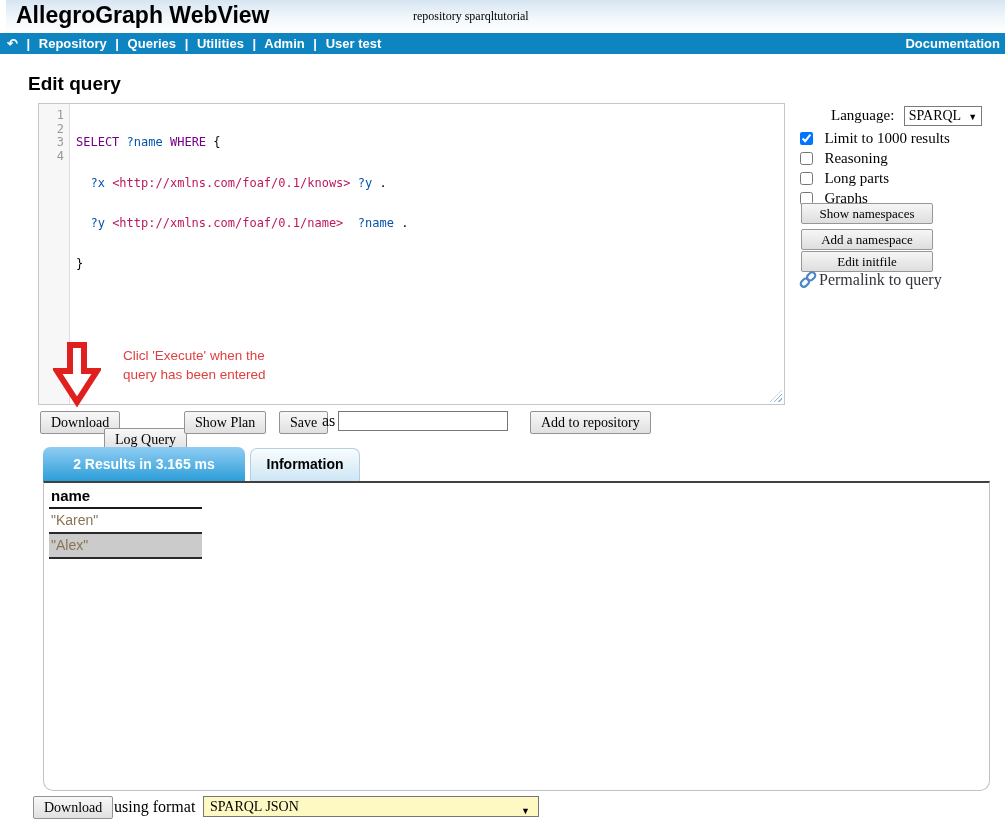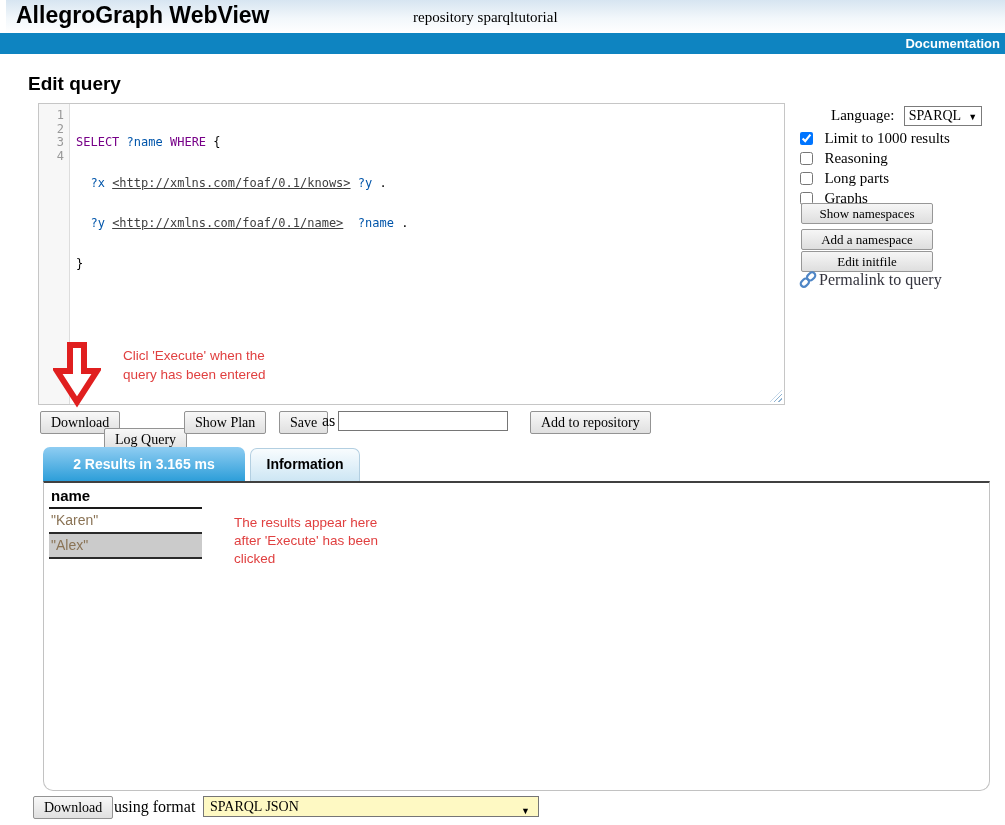--- a/index.html
+++ b/index.html
@@ -3,21 +3,21 @@
 <meta charset="utf-8">
 <style>
   html,body{margin:0;padding:0;background:#fff;}
   .screen{position:relative;width:1005px;height:825px;background:#fff;overflow:hidden;
           font-family:"Liberation Sans",sans-serif;color:#000;}
 
   
   .top-header{position:absolute;top:0;left:6px;width:100%;height:33px;
               background:linear-gradient(#d7e5f1 0%,#f2f7fb 55%,#ffffff 100%);}
   .app-title{position:absolute;left:10px;top:2px;font-size:23px;font-weight:bold;letter-spacing:0;}
-  .repo-subtitle{position:absolute;left:407px;top:9px;font-family:"Liberation Serif",serif;font-size:15px;}
+  .repo-subtitle{position:absolute;left:407px;top:9px;font-family:"Liberation Serif",serif;font-size:12px;}
 
   
   .navbar{position:absolute;top:33px;left:0;width:100%;height:21px;background:#0e84c1;
           color:#fff;font-size:13px;font-weight:bold;line-height:21px;}
   .nav-left{position:absolute;left:7px;top:0;white-space:nowrap;}
   .nav-left span{margin-right:5px;}
   .nav-sep{cursor:default;}
   .nav-item{cursor:pointer;}
   .nav-right{position:absolute;right:5px;top:0;cursor:pointer;}
 
@@ -27,21 +27,21 @@
   
   .editor{position:absolute;left:38px;top:103px;width:745px;height:300px;
           border:1px solid #c6c6c6;background:#fff;}
   .gutter{position:absolute;left:0;top:0;bottom:0;width:30px;background:#f7f7f7;border-right:1px solid #ddd;}
   .gutter .ln{box-sizing:border-box;width:30px;text-align:right;padding-right:5px;color:#999;
               font:12px/13.5px "DejaVu Sans Mono",monospace;}
   .gutter .ln-wrap{padding-top:5px;}
   .code{position:absolute;left:37px;top:5px;font:12px/13.5px "DejaVu Sans Mono",monospace;white-space:pre;}
   .tk-kw{color:#770088;}
   .tk-var{color:#0055aa;}
-  .tk-atom{color:#404040;text-decoration:underline;}
+  .tk-atom{color:#be185d;}
   .tk-pl{color:#000;}
   .editor-annotation{position:absolute;left:84px;top:242px;color:#e04040;font-size:13.5px;line-height:19px;}
   .arrow-svg{position:absolute;left:14px;top:237px;}
   .resize-handle{position:absolute;right:2px;bottom:2px;width:12px;height:12px;cursor:nwse-resize;
                  background:repeating-linear-gradient(135deg,transparent 0 2px,#8fb3d2 2px 3px);
                  clip-path:polygon(100% 0,100% 100%,0 100%);}
 
   
   .opt-row{position:absolute;left:798px;white-space:nowrap;margin-left:33px;}
   .lbl-serif{font-family:"Liberation Serif",serif;font-size:15px;}
@@ -98,20 +98,33 @@
 <body>
 
 <div class="screen">
 
   <div class="top-header">
     <div class="app-title">AllegroGraph WebView</div>
     <div class="repo-subtitle">repository sparqltutorial</div>
   </div>
 
   <div class="navbar">
+    <div class="nav-left">
+      <span class="nav-item">↶</span>
+      <span class="nav-sep">|</span>
+      <span class="nav-item">Repository</span>
+      <span class="nav-sep">|</span>
+      <span class="nav-item">Queries</span>
+      <span class="nav-sep">|</span>
+      <span class="nav-item">Utilities</span>
+      <span class="nav-sep">|</span>
+      <span class="nav-item">Admin</span>
+      <span class="nav-sep">|</span>
+      <span class="nav-item">User test</span>
+    </div>
     <div class="nav-right nav-item">Documentation</div>
   </div>
 
   <div class="page-heading">Edit query</div>
 
   <div class="editor">
     <div class="gutter">
       <div class="ln-wrap">
         <div class="ln">1</div>
         <div class="ln">2</div>
@@ -184,25 +197,20 @@
 
   <div class="tab-active">2 Results in 3.165 ms</div>
   <div class="tab-inactive">Information</div>
 
   <div class="results-panel">
     <div class="results-table">
       <div class="col-header">name</div>
       <div class="result-row">"Karen"</div>
       <div class="result-row alt">"Alex"</div>
     </div>
-    <div class="results-annotation">
-      <div>The results appear here</div>
-      <div>after 'Execute' has been</div>
-      <div>clicked</div>
-    </div>
   </div>
 
   <div class="btn" style="left:33px;top:796px;">Download</div>
   <div class="using-format">using format</div>
   <div class="format-select">
     <span>SPARQL JSON</span>
     <span class="select-arrow">▼</span>
   </div>
 
 </div>

